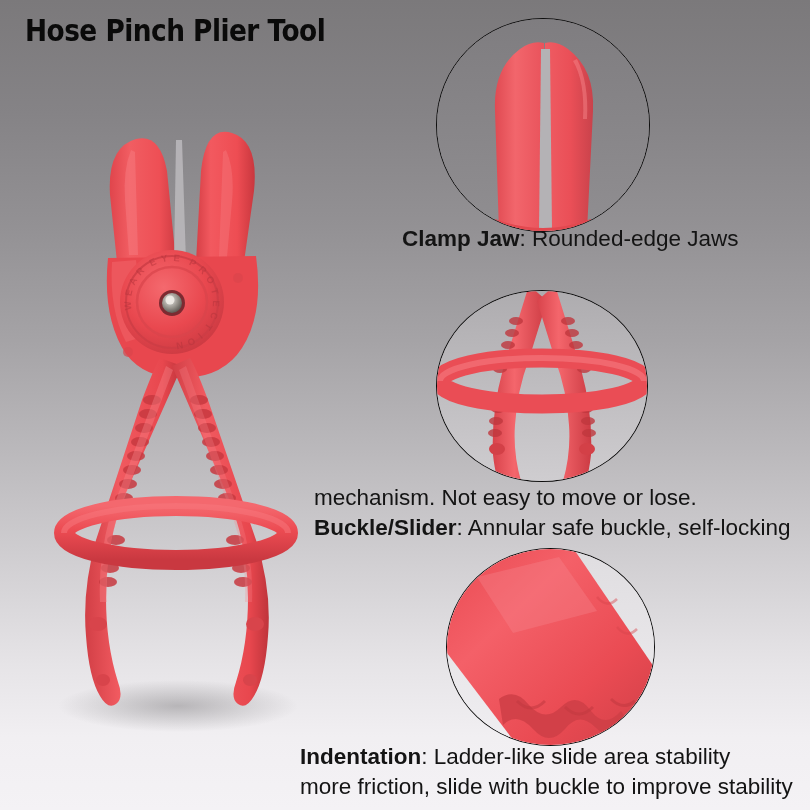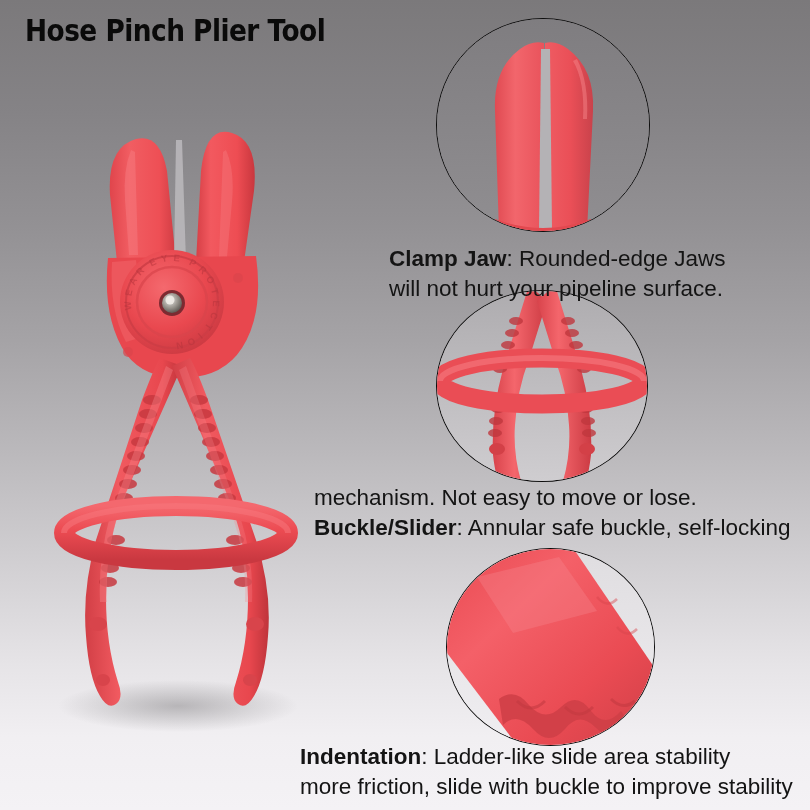--- a/index.html
+++ b/index.html
@@ -39,21 +39,21 @@
   
   .note{
     position:absolute;
     color:#141414;
     font-size:22.5px;
     line-height:30px;
     font-family:"Liberation Sans", sans-serif;
     white-space:nowrap;
   }
   .note b{font-weight:bold;}
-  #note1{left:389px;top:224px;margin-top:20px;}
+  #note1{left:402px;top:224px;}
   #note2{left:314px;top:483px;}
   #note3{left:300px;top:742px;}
 
   
   .callout{
     position:absolute;border-radius:50%;
     border:1.6px solid #0d0d0d;
     overflow:hidden;
     background:transparent;
   }
@@ -360,21 +360,20 @@
         <path d="M150 48 q10 12 20 2"></path>
         <path d="M170 78 q10 12 20 2"></path>
       </g>
     </svg>
   </div>
 
   <div class="note" id="note1">
     <div>
       <b>Clamp Jaw</b><span>: </span><span>Rounded-edge Jaws</span>
     </div>
-    <div>will not hurt your pipeline surface.</div>
   </div>
 
   <div class="note" id="note2">
     <div>mechanism. Not easy to move or lose.</div>
     <div>
       <b>Buckle/Slider</b><span>: </span><span>Annular safe buckle, self-locking</span>
     </div>
   </div>
 
   <div class="note" id="note3">

